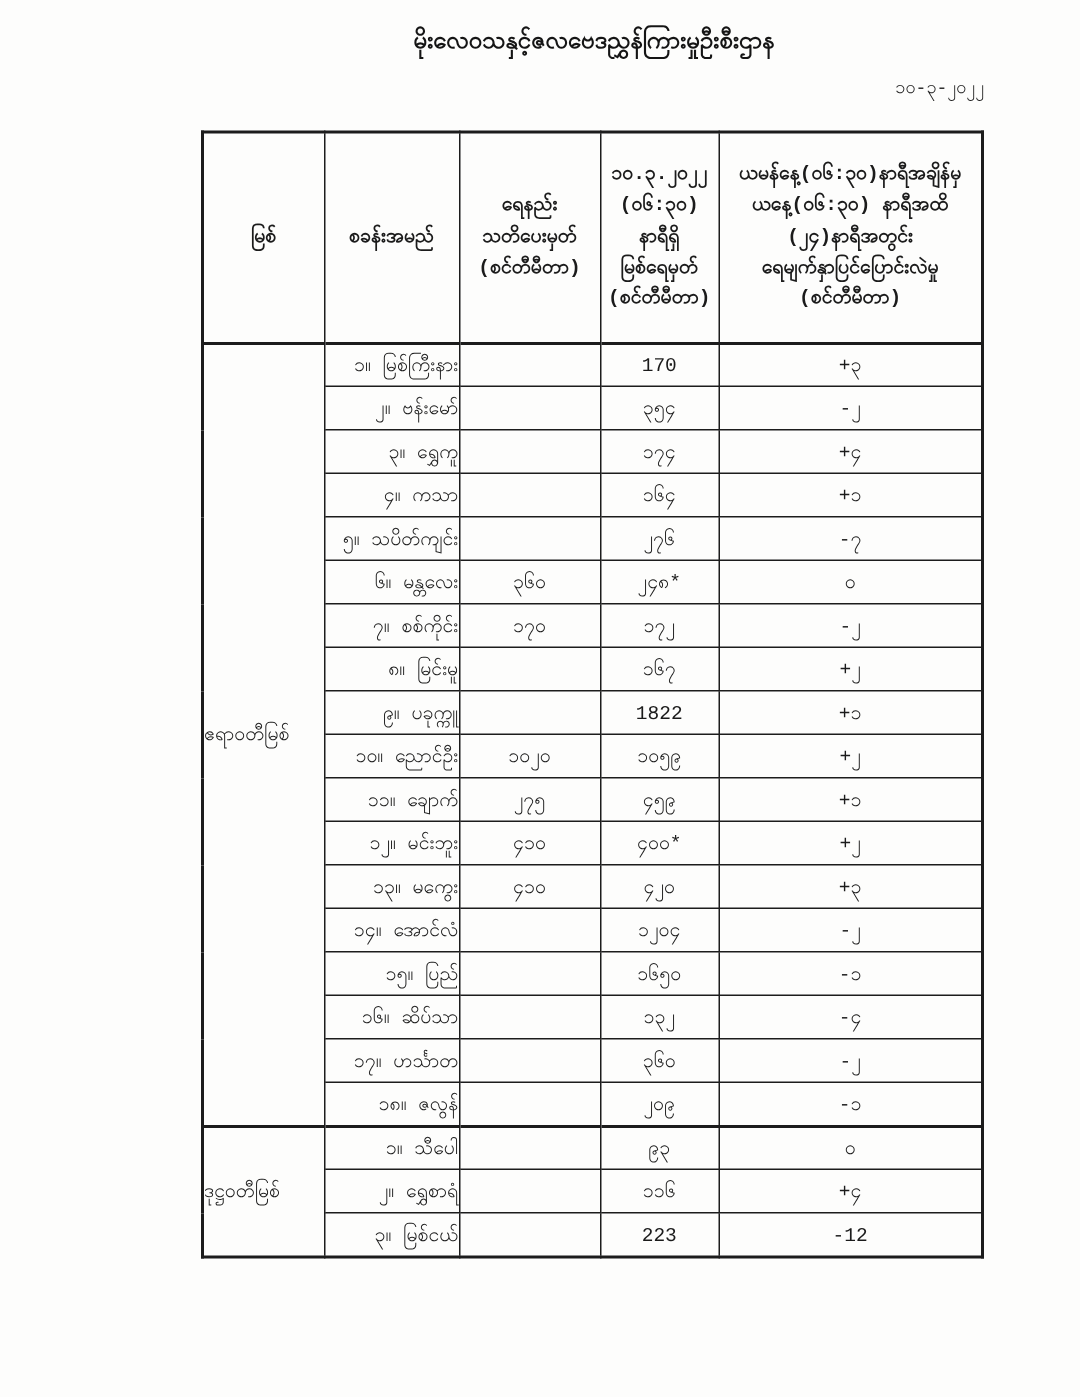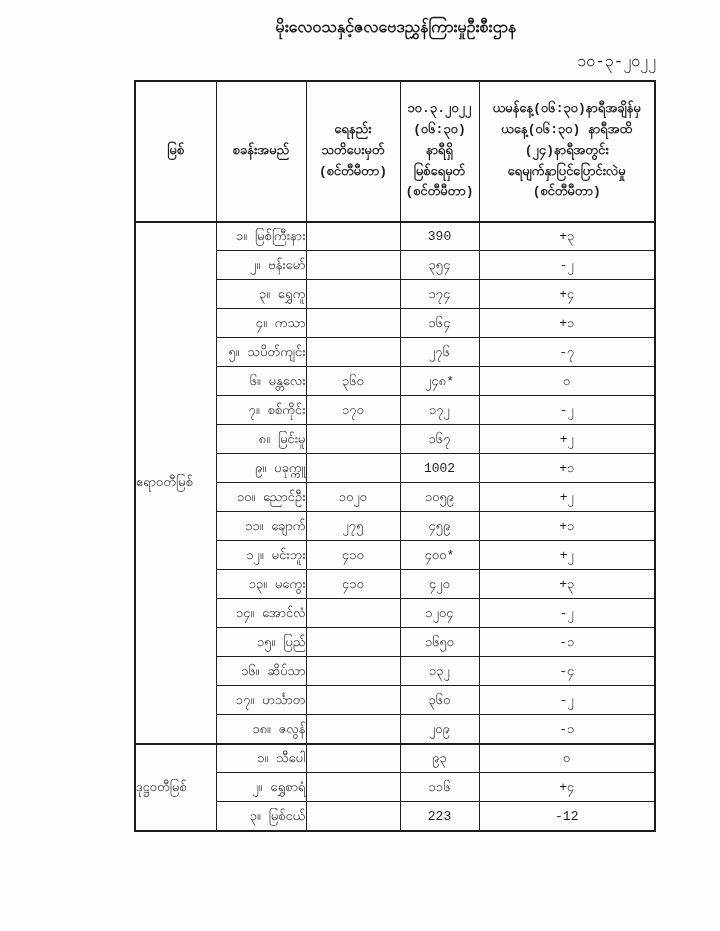--- a/index.html
+++ b/index.html
@@ -14,22 +14,22 @@
     padding-left:36px;
   }
   .title-block { padding-top:16px; text-align:center; }
   .title-line {
     width:720px; text-align:center;
     font-size:16px; font-weight:bold; line-height:1.55;
     color:#151515;
   }
   .date-line {
     width:620px; text-align:right;
-    margin-top:9px; margin-bottom:6px;
-    font-size:16px; color:#1b1b1b;
+    margin-top:9px; margin-bottom:19px;
+    font-size:12px; color:#1b1b1b;
   }
   table.levels {
     margin-left:98px; margin-top:2px;
     width:520px;
     border-collapse:collapse;
     table-layout:fixed;
   }
   table.levels col.c-river   { width:81px; }
   table.levels col.c-station { width:90px; }
   table.levels col.c-warning { width:94px; }
@@ -93,21 +93,21 @@
 (၂၄)နာရီအတွင်း
 ရေမျက်နှာပြင်ပြောင်းလဲမှု
 (စင်တီမီတာ)</th>
       </tr>
     </thead>
     <tbody id="table-body">
         <tr class="group-start">
           <td rowspan="18" class="river-cell">ဧရာဝတီမြစ်</td>
           <td class="station-cell">၁။ မြစ်ကြီးနား</td>
           <td class="warning-cell"></td>
-          <td class="level-cell">390</td>
+          <td class="level-cell">170</td>
           <td class="change-cell">+၃</td>
         </tr>
         <tr>
           <td class="station-cell">၂။ ဗန်းမော်</td>
           <td class="warning-cell"></td>
           <td class="level-cell">၃၅၄</td>
           <td class="change-cell">-၂</td>
         </tr>
         <tr>
           <td class="station-cell">၃။ ရွှေကူ</td>
@@ -141,21 +141,21 @@
         </tr>
         <tr>
           <td class="station-cell">၈။ မြင်းမူ</td>
           <td class="warning-cell"></td>
           <td class="level-cell">၁၆၇</td>
           <td class="change-cell">+၂</td>
         </tr>
         <tr>
           <td class="station-cell">၉။ ပခုက္ကူ</td>
           <td class="warning-cell"></td>
-          <td class="level-cell">1002</td>
+          <td class="level-cell">1822</td>
           <td class="change-cell">+၁</td>
         </tr>
         <tr>
           <td class="station-cell">၁၀။ ညောင်ဦး</td>
           <td class="warning-cell">၁၀၂၀</td>
           <td class="level-cell">၁၀၅၉</td>
           <td class="change-cell">+၂</td>
         </tr>
         <tr>
           <td class="station-cell">၁၁။ ချောက်</td>

